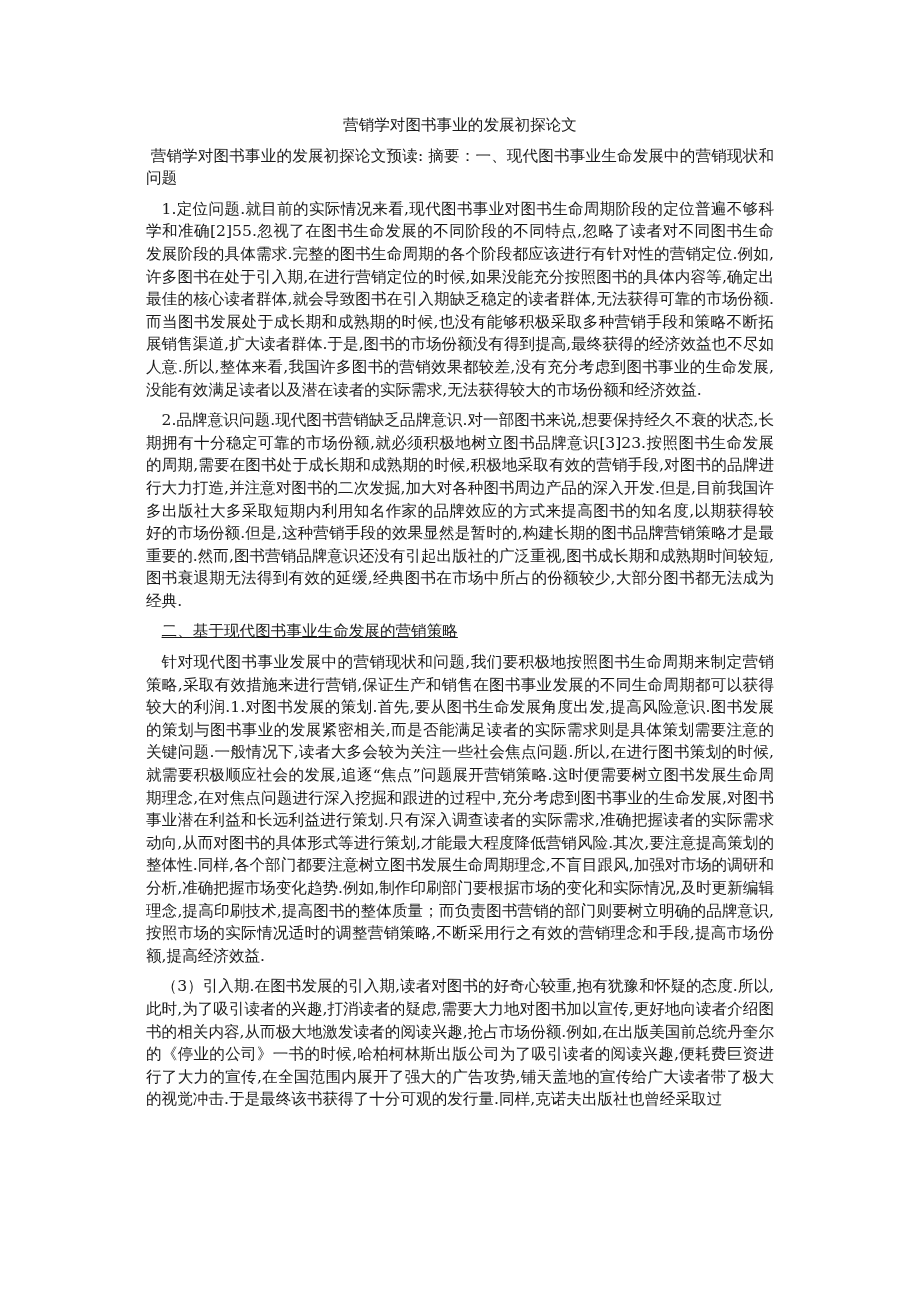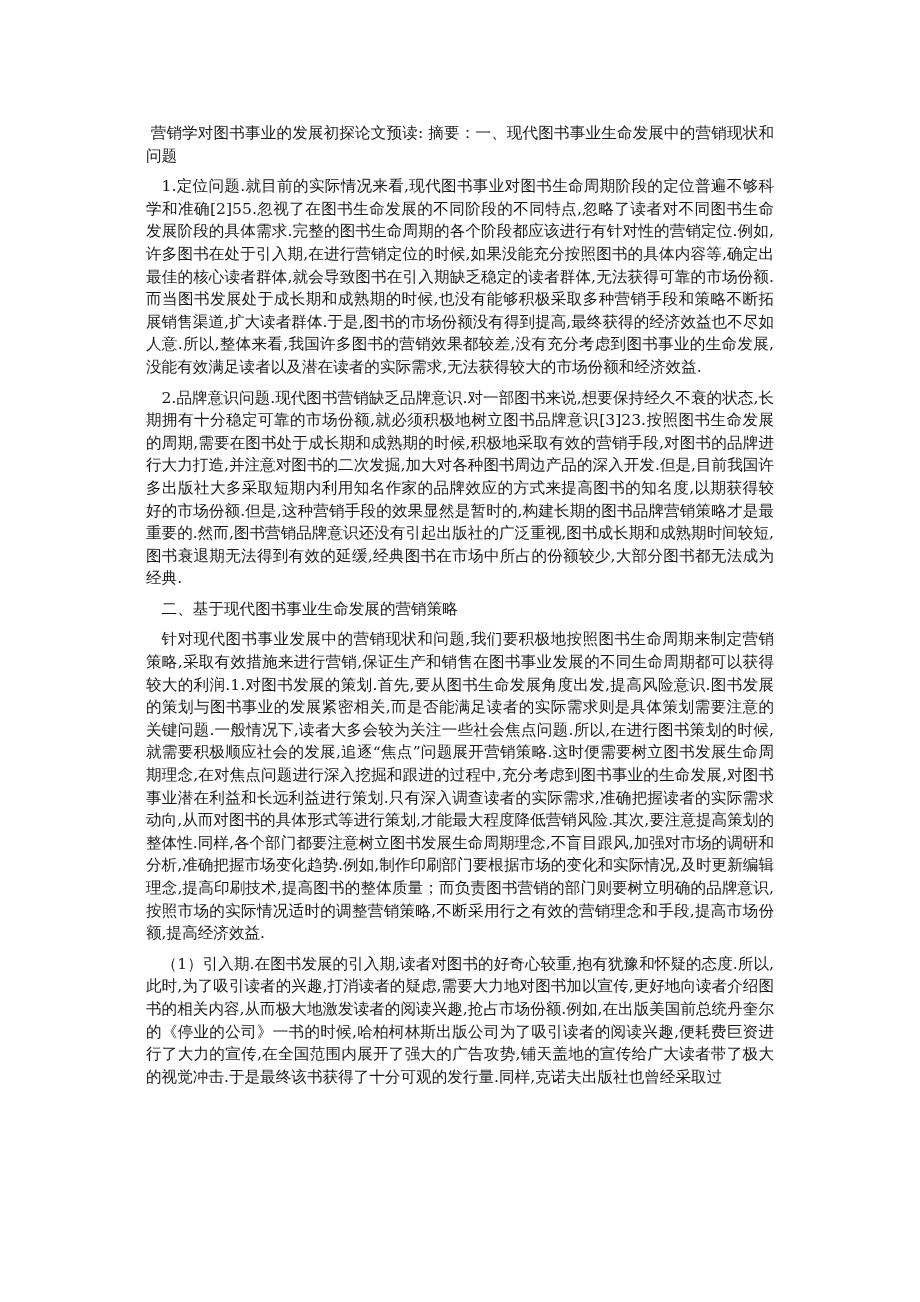--- a/index.html
+++ b/index.html
@@ -20,25 +20,26 @@
     margin: 0;
     font-size: 15.6px;
     font-weight: normal;
     line-height: 22.6px;
   }
   .para {
     margin: 8px;
     text-indent: 1em;
   }
   .para.intro { text-indent: 0.3em; }
-  .para.heading { text-indent: 1em; }
+  .para.heading { text-indent: 1em; text-decoration: underline; }
 </style>
 </head>
 <body>
 
 <div class="page">
+  <h1 class="title">营销学对图书事业的发展初探论文</h1>
   <p class="para intro">营销学对图书事业的发展初探论文预读: 摘要：一、现代图书事业生命发展中的营销现状和问题</p>
   <p class="para">1.定位问题.就目前的实际情况来看,现代图书事业对图书生命周期阶段的定位普遍不够科学和准确[2]55.忽视了在图书生命发展的不同阶段的不同特点,忽略了读者对不同图书生命发展阶段的具体需求.完整的图书生命周期的各个阶段都应该进行有针对性的营销定位.例如,许多图书在处于引入期,在进行营销定位的时候,如果没能充分按照图书的具体内容等,确定出最佳的核心读者群体,就会导致图书在引入期缺乏稳定的读者群体,无法获得可靠的市场份额.而当图书发展处于成长期和成熟期的时候,也没有能够积极采取多种营销手段和策略不断拓展销售渠道,扩大读者群体.于是,图书的市场份额没有得到提高,最终获得的经济效益也不尽如人意.所以,整体来看,我国许多图书的营销效果都较差,没有充分考虑到图书事业的生命发展,没能有效满足读者以及潜在读者的实际需求,无法获得较大的市场份额和经济效益.</p>
   <p class="para">2.品牌意识问题.现代图书营销缺乏品牌意识.对一部图书来说,想要保持经久不衰的状态,长期拥有十分稳定可靠的市场份额,就必须积极地树立图书品牌意识[3]23.按照图书生命发展的周期,需要在图书处于成长期和成熟期的时候,积极地采取有效的营销手段,对图书的品牌进行大力打造,并注意对图书的二次发掘,加大对各种图书周边产品的深入开发.但是,目前我国许多出版社大多采取短期内利用知名作家的品牌效应的方式来提高图书的知名度,以期获得较好的市场份额.但是,这种营销手段的效果显然是暂时的,构建长期的图书品牌营销策略才是最重要的.然而,图书营销品牌意识还没有引起出版社的广泛重视,图书成长期和成熟期时间较短,图书衰退期无法得到有效的延缓,经典图书在市场中所占的份额较少,大部分图书都无法成为经典.</p>
   <p class="para heading">二、基于现代图书事业生命发展的营销策略</p>
   <p class="para">针对现代图书事业发展中的营销现状和问题,我们要积极地按照图书生命周期来制定营销策略,采取有效措施来进行营销,保证生产和销售在图书事业发展的不同生命周期都可以获得较大的利润.1.对图书发展的策划.首先,要从图书生命发展角度出发,提高风险意识.图书发展的策划与图书事业的发展紧密相关,而是否能满足读者的实际需求则是具体策划需要注意的关键问题.一般情况下,读者大多会较为关注一些社会焦点问题.所以,在进行图书策划的时候,就需要积极顺应社会的发展,追逐“焦点”问题展开营销策略.这时便需要树立图书发展生命周期理念,在对焦点问题进行深入挖掘和跟进的过程中,充分考虑到图书事业的生命发展,对图书事业潜在利益和长远利益进行策划.只有深入调查读者的实际需求,准确把握读者的实际需求动向,从而对图书的具体形式等进行策划,才能最大程度降低营销风险.其次,要注意提高策划的整体性.同样,各个部门都要注意树立图书发展生命周期理念,不盲目跟风,加强对市场的调研和分析,准确把握市场变化趋势.例如,制作印刷部门要根据市场的变化和实际情况,及时更新编辑理念,提高印刷技术,提高图书的整体质量；而负责图书营销的部门则要树立明确的品牌意识,按照市场的实际情况适时的调整营销策略,不断采用行之有效的营销理念和手段,提高市场份额,提高经济效益.</p>
-  <p class="para">（1）引入期.在图书发展的引入期,读者对图书的好奇心较重,抱有犹豫和怀疑的态度.所以,此时,为了吸引读者的兴趣,打消读者的疑虑,需要大力地对图书加以宣传,更好地向读者介绍图书的相关内容,从而极大地激发读者的阅读兴趣,抢占市场份额.例如,在出版美国前总统丹奎尔的《停业的公司》一书的时候,哈柏柯林斯出版公司为了吸引读者的阅读兴趣,便耗费巨资进行了大力的宣传,在全国范围内展开了强大的广告攻势,铺天盖地的宣传给广大读者带了极大的视觉冲击.于是最终该书获得了十分可观的发行量.同样,克诺夫出版社也曾经采取过</p>
+  <p class="para">（3）引入期.在图书发展的引入期,读者对图书的好奇心较重,抱有犹豫和怀疑的态度.所以,此时,为了吸引读者的兴趣,打消读者的疑虑,需要大力地对图书加以宣传,更好地向读者介绍图书的相关内容,从而极大地激发读者的阅读兴趣,抢占市场份额.例如,在出版美国前总统丹奎尔的《停业的公司》一书的时候,哈柏柯林斯出版公司为了吸引读者的阅读兴趣,便耗费巨资进行了大力的宣传,在全国范围内展开了强大的广告攻势,铺天盖地的宣传给广大读者带了极大的视觉冲击.于是最终该书获得了十分可观的发行量.同样,克诺夫出版社也曾经采取过</p>
 </div>
 
 </body></html>

